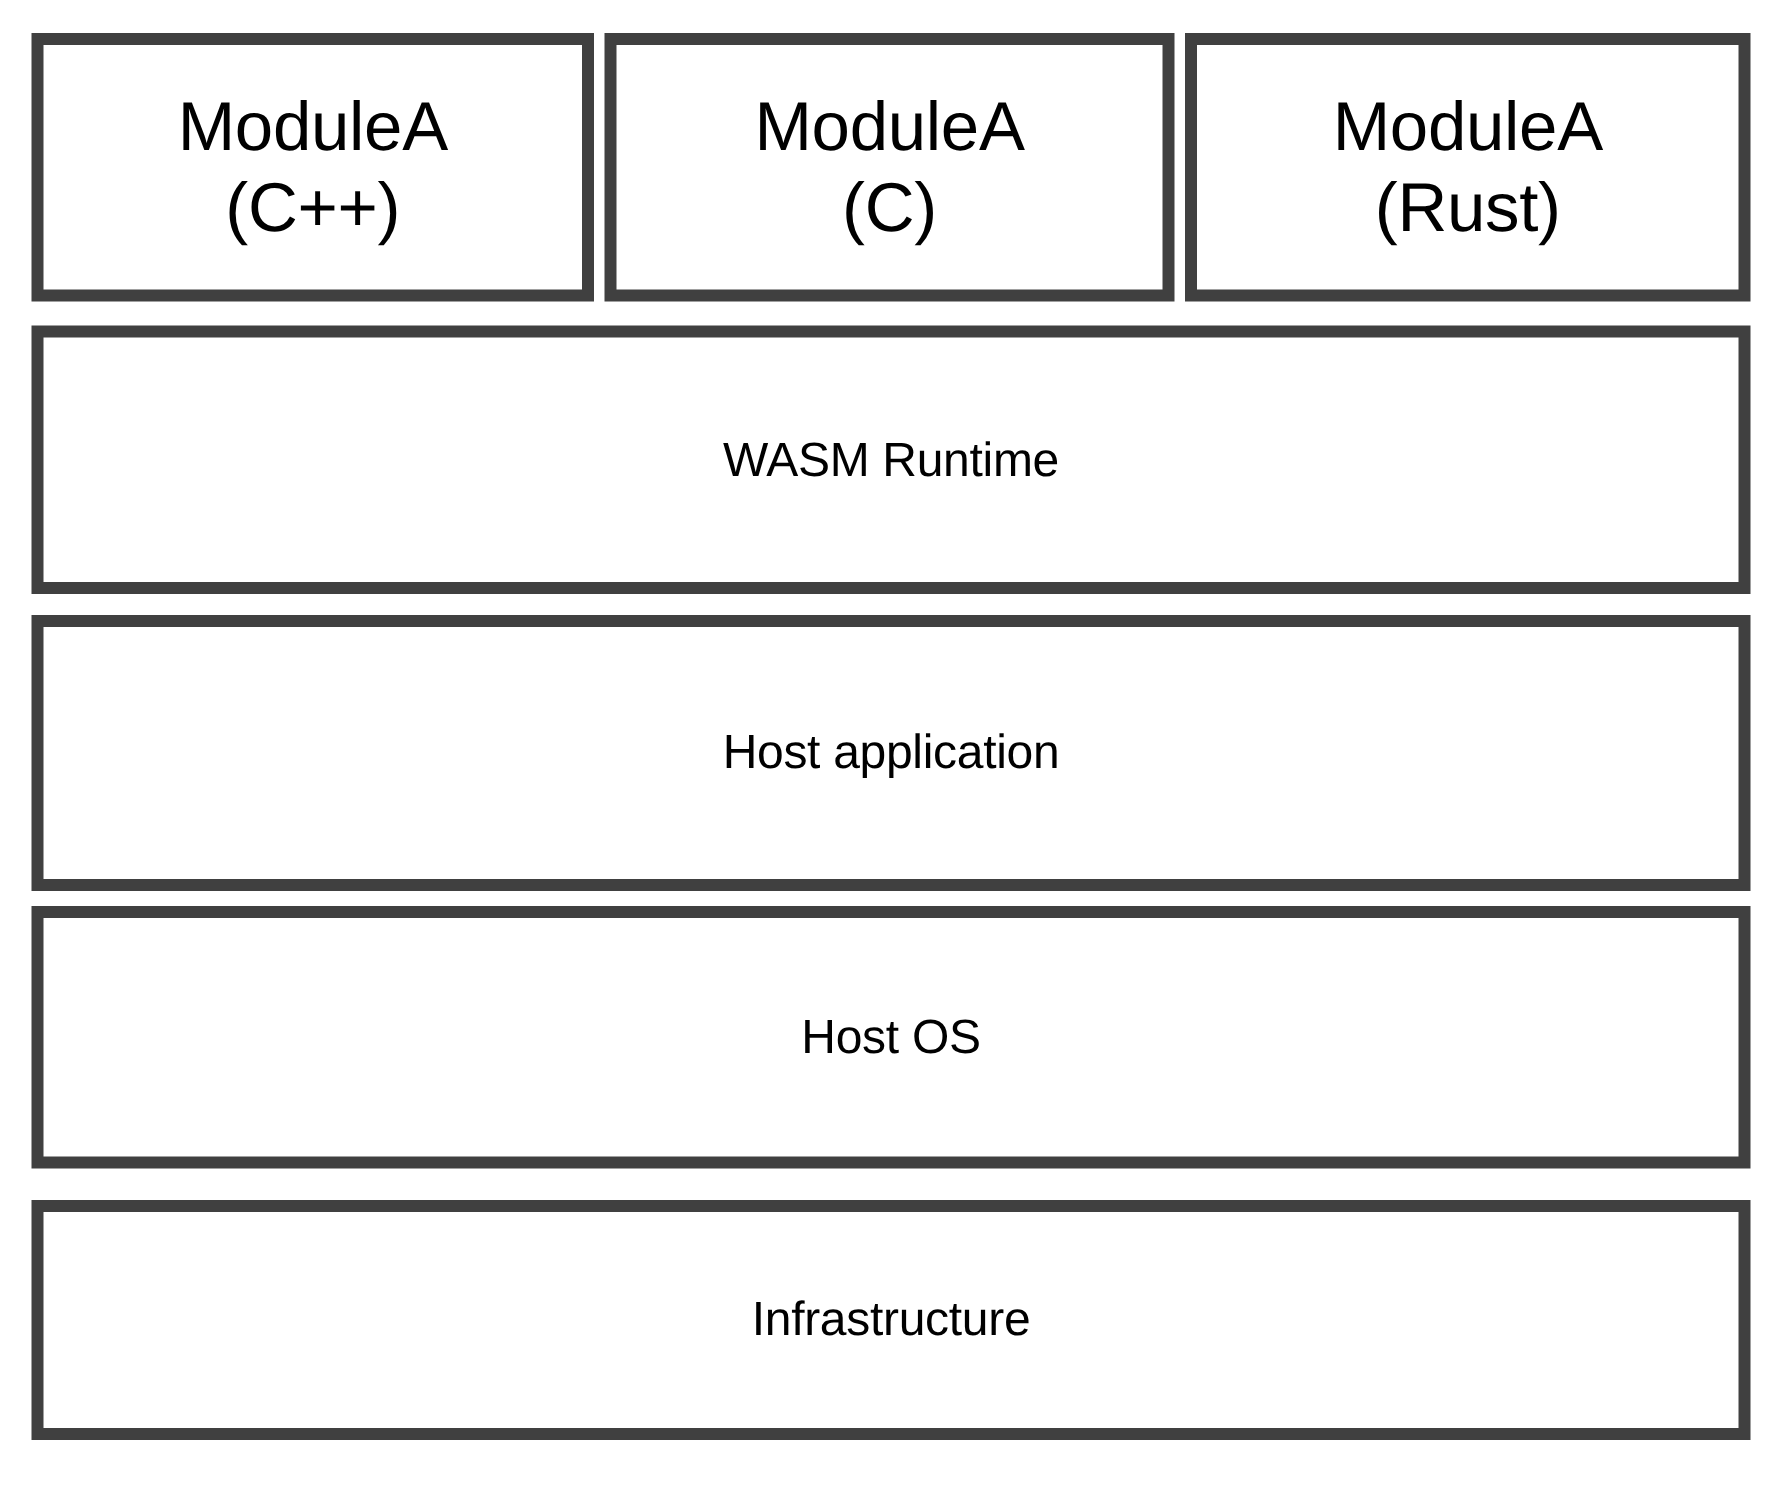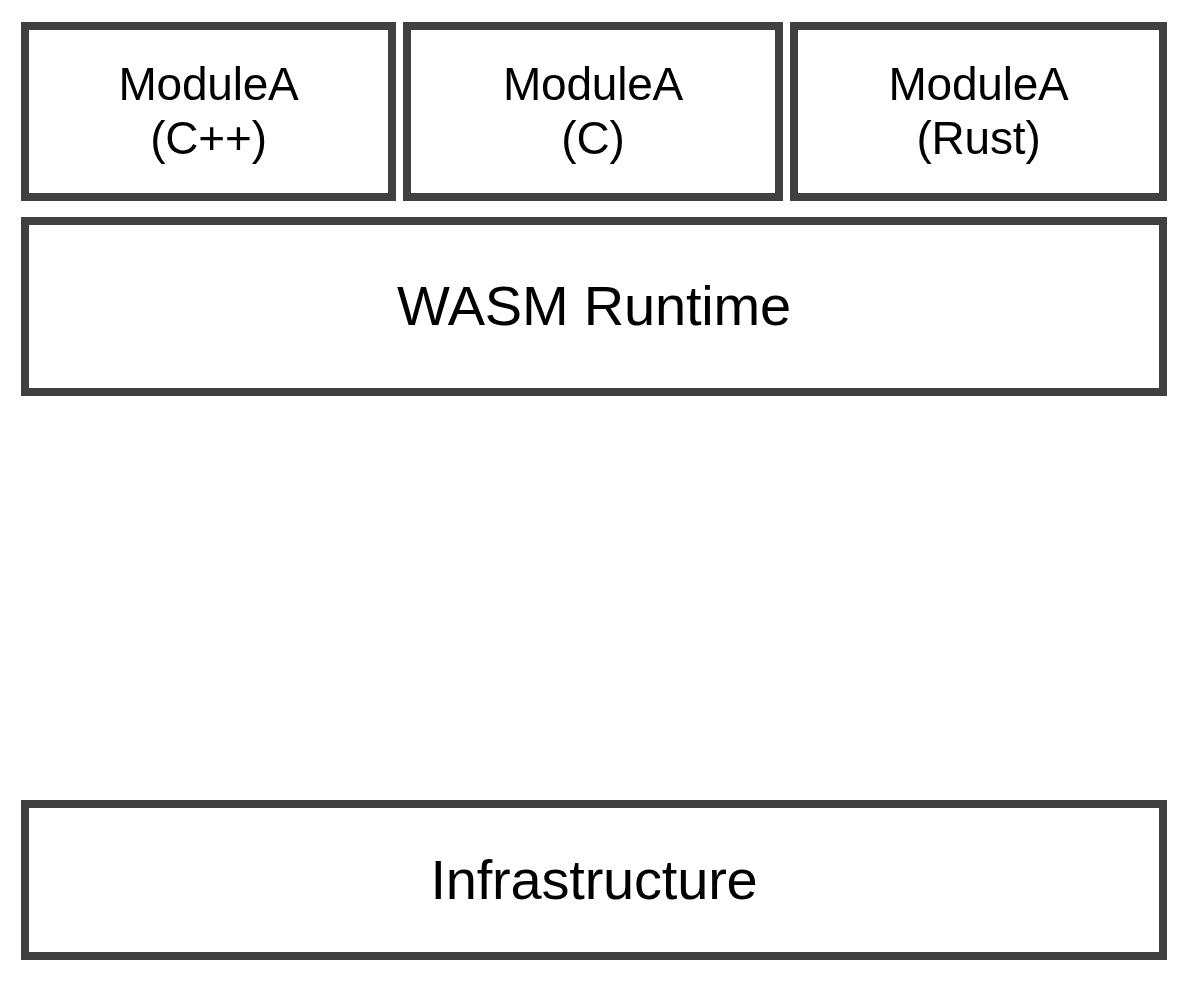--- a/index.html
+++ b/index.html
@@ -28,21 +28,21 @@
     background: #ffffff;
     border: 8px solid #404040;
     display: flex;
     align-items: center;
     justify-content: center;
     text-align: center;
   }
 
   .layer-label {
     font-family: "Liberation Sans", sans-serif;
-    font-size: 56px;
+    font-size: 32px;
     font-weight: 400;
     color: #000000;
     line-height: 1.18;
     letter-spacing: -0.2px;
     white-space: pre-line;
   }
 
   
   .module-box {
     top: 22px;
@@ -84,19 +84,25 @@
 
   <div class="layer-box module-box" id="module-c">
     <span class="layer-label">ModuleA
 (Rust)</span>
   </div>
 
   <div class="layer-box stack-box" id="wasm-runtime">
     <span class="layer-label">WASM Runtime</span>
   </div>
 
+  <div class="layer-box stack-box" id="host-application">
+    <span class="layer-label">Host application</span>
+  </div>
 
+  <div class="layer-box stack-box" id="host-os">
+    <span class="layer-label">Host OS</span>
+  </div>
 
   <div class="layer-box stack-box" id="infrastructure">
     <span class="layer-label">Infrastructure</span>
   </div>
 
 </div>
 
 </body></html>

